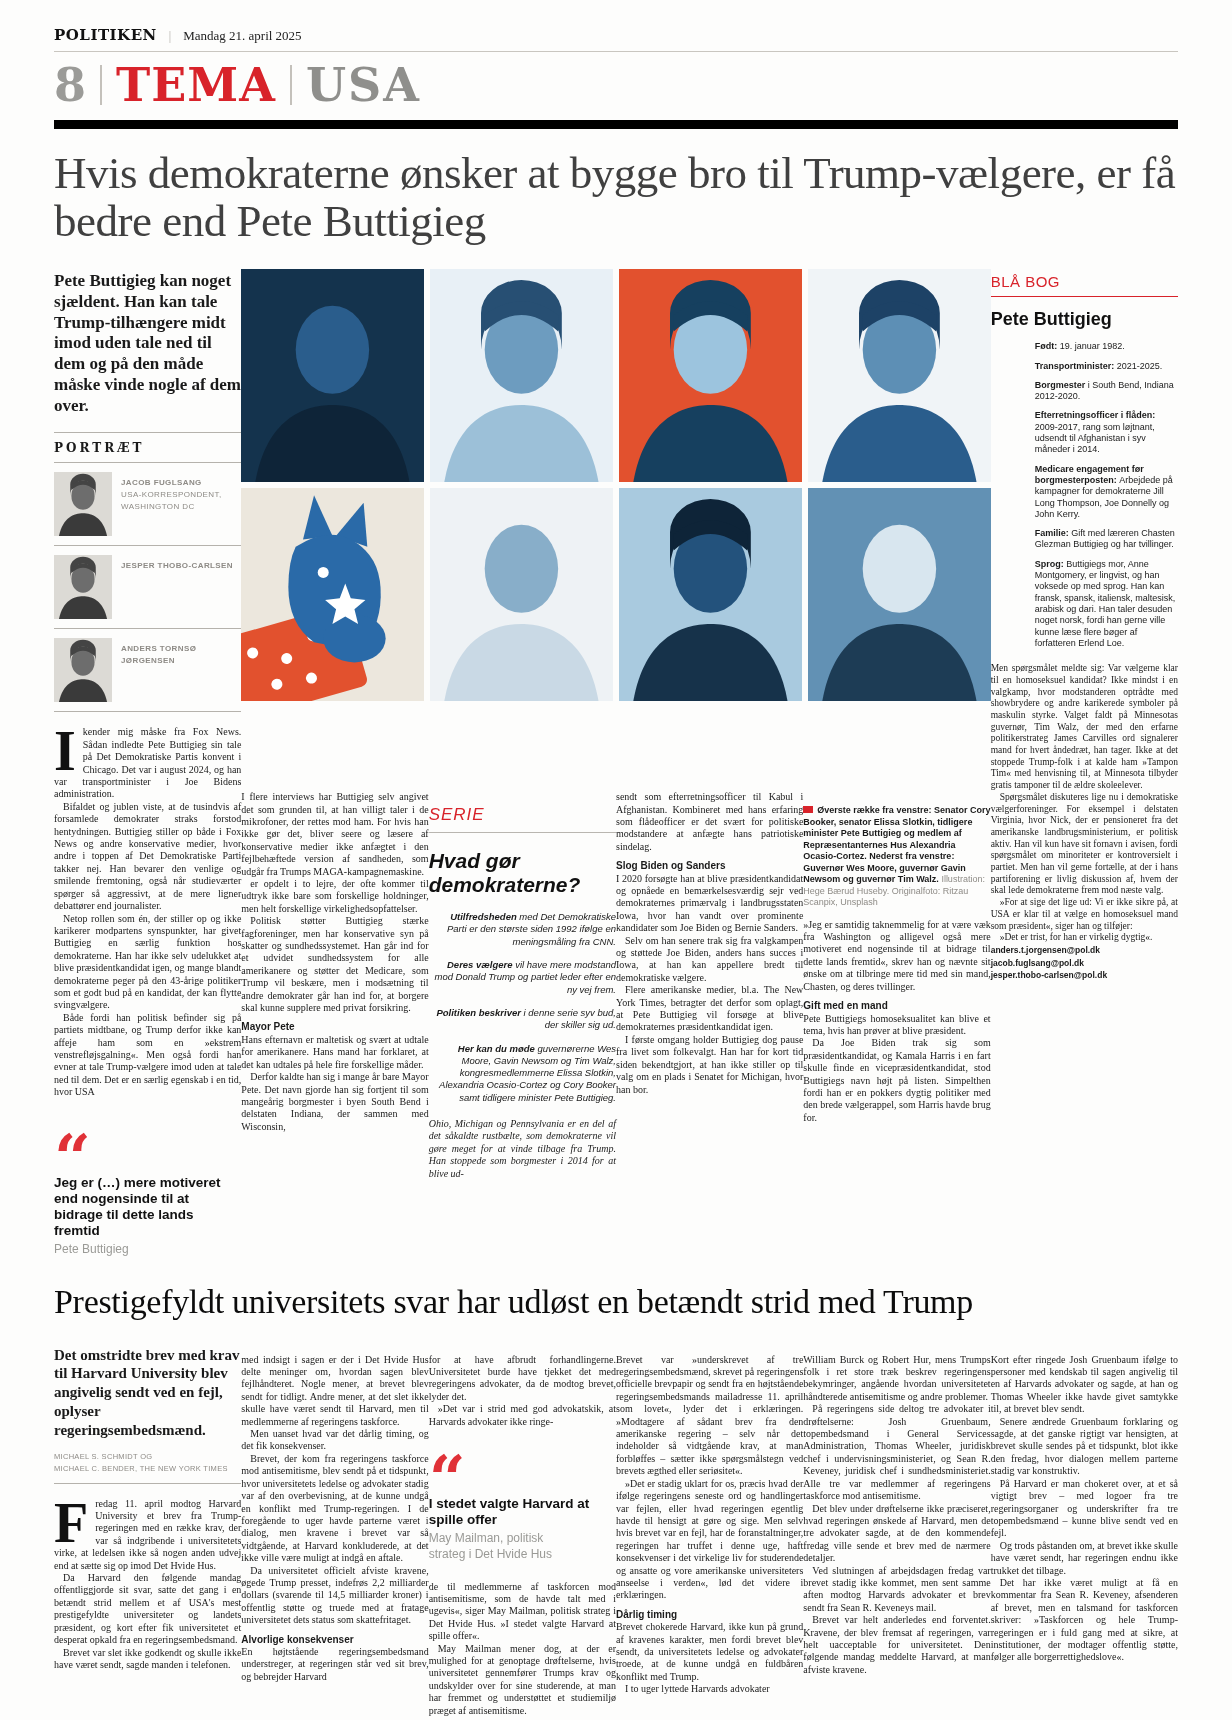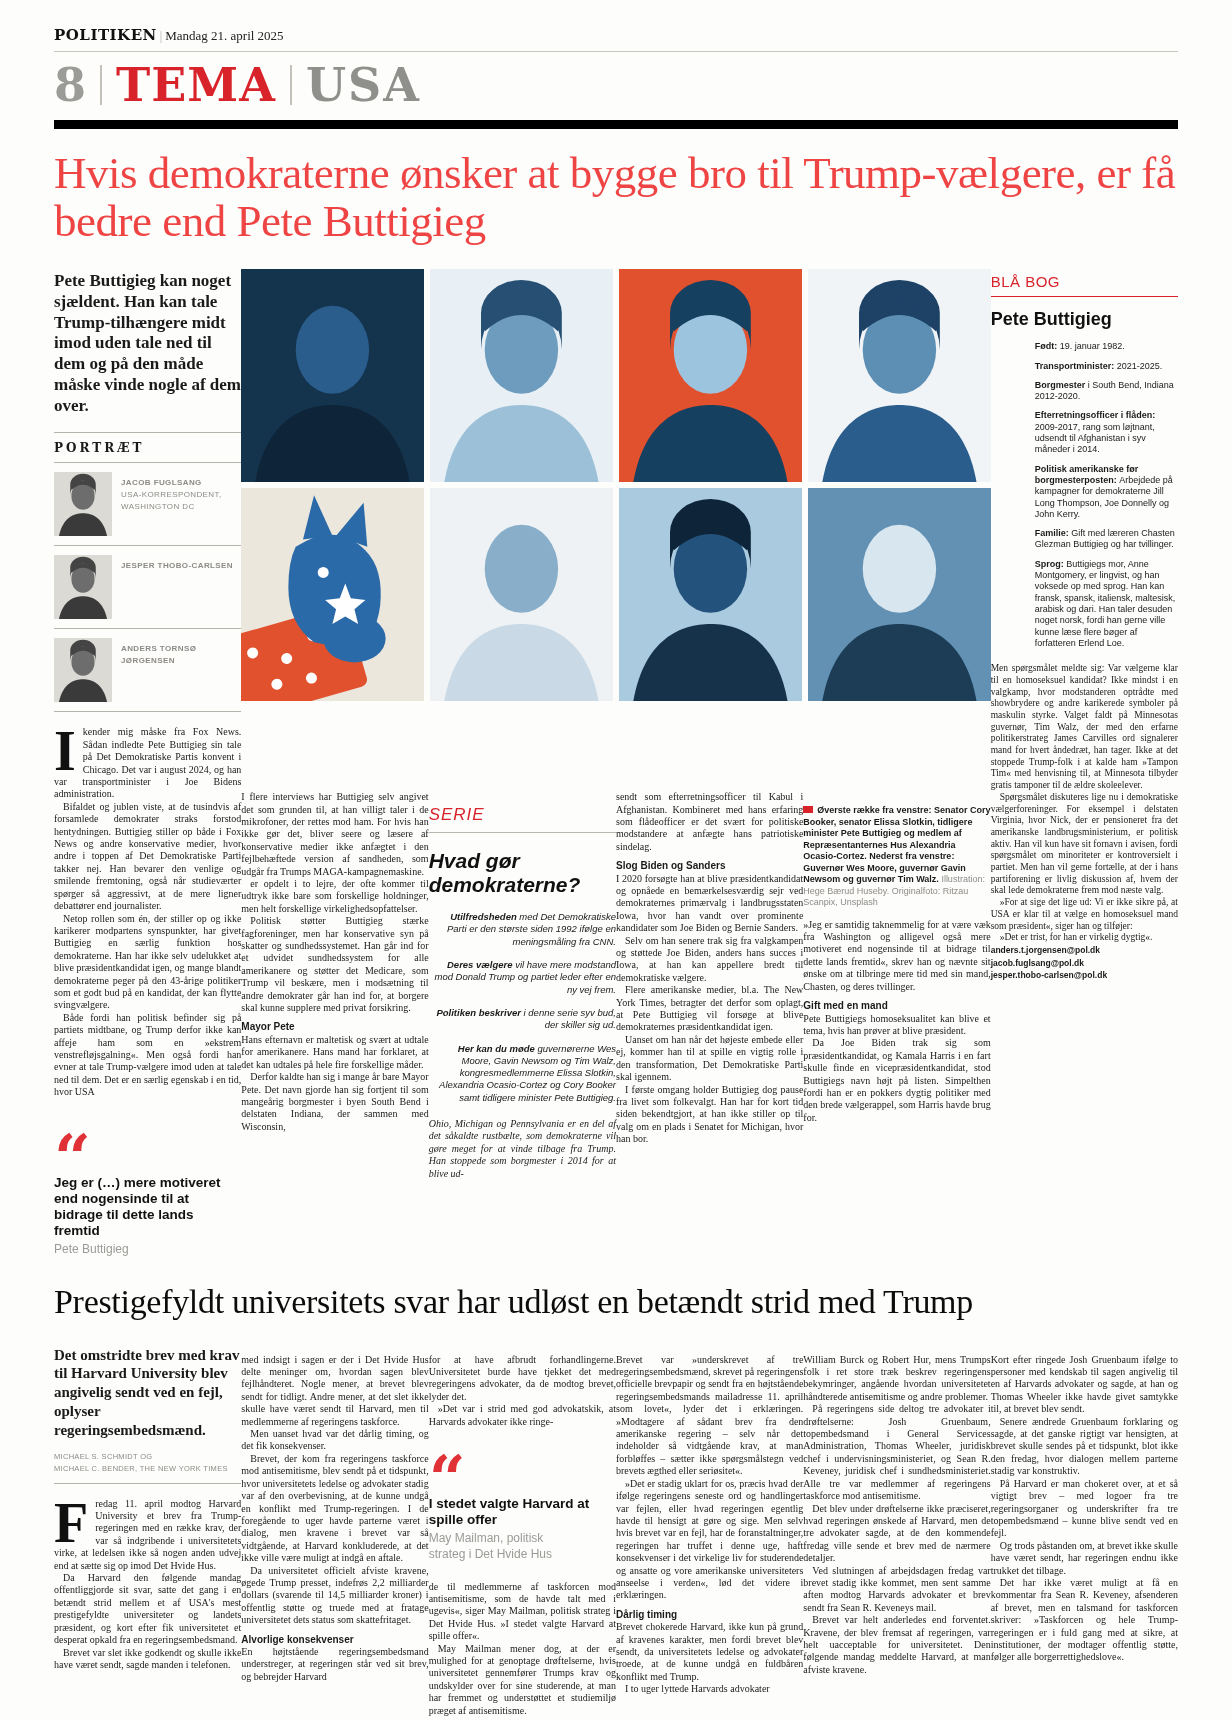--- a/index.html
+++ b/index.html
@@ -1,31 +1,31 @@
 <!DOCTYPE html>
 <html lang="da"><head>
 <meta charset="utf-8">
 <style>
   html,body{margin:0;padding:0;background:#d8d6d2;}
   .page{width:1232px;height:1720px;margin:0 auto;background:#fdfdfc;box-sizing:border-box;
         padding:26px 54px 0;font-family:"Liberation Serif",serif;color:#1a1a1a;overflow:hidden;position:relative;}
   
-  .mastrow{display:flex;align-items:baseline;gap:3px;}
+  .mastrow{display:flex;align-items:baseline;gap:12px;}
   .paper{font-family:"DejaVu Serif",serif;font-weight:bold;font-size:15px;letter-spacing:.5px;color:#111;}
   .mastsep{color:#b3b0aa;font-size:12px;}
   .mdate{font-size:13px;color:#222;}
   .mrule{border:0;border-top:1px solid #c9c6c0;margin:7px 0 6px;}
   .secrow{display:flex;align-items:center;gap:14px;margin:2px 0 0;}
   .pnum{font-family:"DejaVu Serif",serif;font-weight:bold;font-size:46px;color:#9b9b98;}
   .vbar{width:2px;height:40px;background:#c4c1bb;}
   .tema{font-family:"DejaVu Serif",serif;font-weight:bold;font-size:46px;color:#d8232a;letter-spacing:1px;}
   .usa{font-family:"DejaVu Serif",serif;font-weight:bold;font-size:46px;color:#8f8f8c;letter-spacing:2px;}
   .blackbar{height:9px;background:#000;margin-top:8px;}
   
-  h1{font-weight:400;font-size:45px;line-height:1.07;letter-spacing:-.5px;color:#ef4444;margin:20px 0 24px;}
+  h1{font-weight:400;font-size:45px;line-height:1.07;letter-spacing:-.5px;color:#404040;margin:20px 0 24px;}
   h2{font-weight:400;font-size:34px;line-height:1.05;letter-spacing:-.3px;color:#0c0c0c;margin:26px 0 20px;}
   
   .top-grid,.bot-grid{display:grid;grid-template-columns:repeat(6,1fr);}
   .top-grid{grid-template-rows:auto auto;}
   .cA{grid-column:1;grid-row:1/3;} .cB{grid-column:2;grid-row:2;} .cC{grid-column:3;grid-row:2;font-style:italic;}
   .cD{grid-column:4;grid-row:2;} .cE{grid-column:5;grid-row:2;} .cF{grid-column:6;grid-row:1/3;}
   .photomosaic{grid-column:2/6;grid-row:1;display:grid;grid-template-columns:repeat(4,1fr);
                grid-template-rows:213px 213px;gap:6px;margin-bottom:12px;}
   .photomosaic .photo{overflow:hidden;background:#cfe0ec;}
   .photomosaic svg{display:block;width:100%;height:100%;}
@@ -275,21 +275,20 @@
           </div>
       </div>
 
       <div class="cD">
         <div class="bodytext tight">
             <p>sendt som efterretningsofficer til Kabul i Afghanistan. Kombineret med hans erfaring som flådeofficer er det svært for politiske modstandere at anfægte hans patriotiske sindelag.</p>
             <h4 class="sub">Slog Biden og Sanders</h4>
             <p>I 2020 forsøgte han at blive præsidentkandidat og opnåede en bemærkelsesværdig sejr ved demokraternes primærvalg i landbrugsstaten Iowa, hvor han vandt over prominente kandidater som Joe Biden og Bernie Sanders.</p>
             <p>Selv om han senere trak sig fra valgkampen og støttede Joe Biden, anders hans succes i Iowa, at han kan appellere bredt til demokratiske vælgere.</p>
             <p>Flere amerikanske medier, bl.a. The New York Times, betragter det derfor som oplagt, at Pete Buttigieg vil forsøge at blive demokraternes præsidentkandidat igen.</p>
-            <p>Uanset om han når det højeste embede eller ej, kommer han til at spille en vigtig rolle i den transformation, Det Demokratiske Parti skal igennem.</p>
             <p>I første omgang holder Buttigieg dog pause fra livet som folkevalgt. Han har for kort tid siden bekendtgjort, at han ikke stiller op til valg om en plads i Senatet for Michigan, hvor han bor.</p>
           </div>
       </div>
 
       <div class="cE">
         <p class="caption">
           <span class="redsq"></span><span>Øverste række fra venstre: Senator Cory Booker, senator Elissa Slotkin, tidligere minister Pete Buttigieg og medlem af Repræsentanternes Hus Alexandria Ocasio-Cortez. Nederst fra venstre: Guvernør Wes Moore, guvernør Gavin Newsom og guvernør Tim Walz.</span>
           <span class="capcredit">Illustration: Hege Bærud Huseby. Originalfoto: Ritzau Scanpix, Unsplash</span>
         </p>
         <div class="bodytext tight">
@@ -302,21 +301,21 @@
 
       <div class="cF">
         <div class="blaabog">
           <div class="bkick">BLÅ BOG</div>
           <h3 class="btitle">Pete Buttigieg</h3>
           <div class="facts">
               <p><strong>Født: </strong>19. januar 1982.</p>
               <p><strong>Transportminister: </strong>2021-2025.</p>
               <p><strong>Borgmester </strong>i South Bend, Indiana 2012-2020.</p>
               <p><strong>Efterretningsofficer i flåden: </strong>2009-2017, rang som løjtnant, udsendt til Afghanistan i syv måneder i 2014.</p>
-              <p><strong>Politisk amerikanske før borgmesterposten: </strong>Arbejdede på kampagner for demokraterne Jill Long Thompson, Joe Donnelly og John Kerry.</p>
+              <p><strong>Medicare engagement før borgmesterposten: </strong>Arbejdede på kampagner for demokraterne Jill Long Thompson, Joe Donnelly og John Kerry.</p>
               <p><strong>Familie: </strong>Gift med læreren Chasten Glezman Buttigieg og har tvillinger.</p>
               <p><strong>Sprog: </strong>Buttigiegs mor, Anne Montgomery, er lingvist, og han voksede op med sprog. Han kan fransk, spansk, italiensk, maltesisk, arabisk og dari. Han taler desuden noget norsk, fordi han gerne ville kunne læse flere bøger af forfatteren Erlend Loe.</p>
             </div>
         </div>
         <div class="bodytext small">
             <p>Men spørgsmålet meldte sig: Var vælgerne klar til en homoseksuel kandidat? Ikke mindst i en valgkamp, hvor modstanderen optrådte med showbrydere og andre karikerede symboler på maskulin styrke. Valget faldt på Minnesotas guvernør, Tim Walz, der med den erfarne politikerstrateg James Carvilles ord signalerer mand for hvert åndedræt, han tager. Ikke at det stoppede Trump-folk i at kalde ham »Tampon Tim« med henvisning til, at Minnesota tilbyder gratis tamponer til de ældre skoleelever.</p>
             <p>Spørgsmålet diskuteres lige nu i demokratiske vælgerforeninger. For eksempel i delstaten Virginia, hvor Nick, der er pensioneret fra det amerikanske landbrugsministerium, er politisk aktiv. Han vil kun have sit fornavn i avisen, fordi spørgsmålet om minoriteter er kontroversielt i partiet. Men han vil gerne fortælle, at der i hans partiforening er livlig diskussion af, hvem der skal lede demokraterne frem mod næste valg.</p>
             <p>»For at sige det lige ud: Vi er ikke sikre på, at USA er klar til at vælge en homoseksuel mand som præsident«, siger han og tilføjer:</p>
             <p>»Det er trist, for han er virkelig dygtig«.</p>
             <p class="boldline">anders.t.jorgensen@pol.dk</p>

